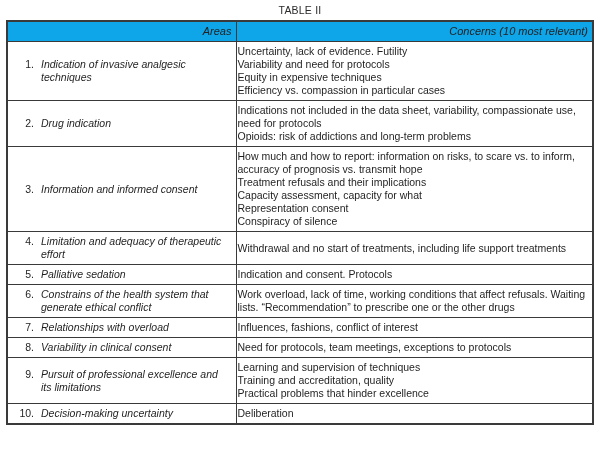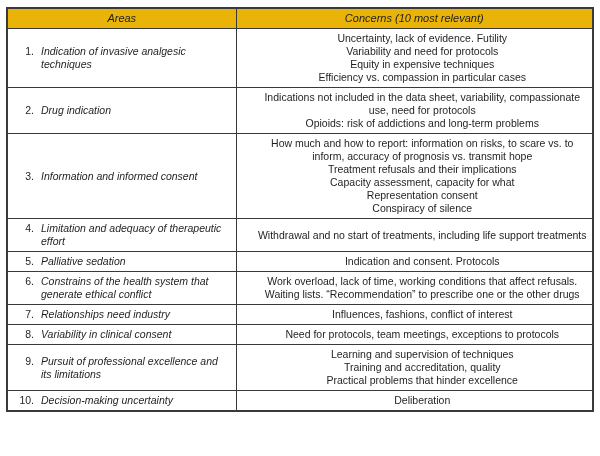--- a/index.html
+++ b/index.html
@@ -37,26 +37,27 @@
     font-size: 10.5px;
     line-height: 13px;
   }
   .concerns-table th,
   .concerns-table td {
     border: 1px solid #3a3a3a;
     vertical-align: middle;
     box-sizing: border-box;
   }
   .concerns-table th {
-    background: #eab308;
+    background: #0ea5e9;
     font-style: italic;
     font-weight: normal;
     font-size: 11px;
     padding: 3px 4px;
     color: #222222;
+    text-align: right;
   }
   .col-areas { width: 229px; }
   .col-concerns { width: 357px; }
   td.area-cell {
     padding: 3px 6px 3px 6px;
   }
   .area-row {
     display: flex;
     align-items: flex-start;
   }
@@ -64,32 +65,32 @@
     flex: 0 0 20px;
     text-align: right;
     margin-right: 7px;
     white-space: nowrap;
   }
   .area-row .txt {
     flex: 1 1 auto;
     font-style: italic;
   }
   td.concerns-cell {
-    padding: 3px 5px 3px 21px;
-    text-align: center;
+    padding: 3px 5px 3px 1px;
   }
   .concern-line {
     margin: 0;
   }
 </style>
 </head>
 <body>
 
 <div class="page">
   <div class="caption">
+    <div>TABLE II</div>
   </div>
 
   <table class="concerns-table">
     <colgroup>
       <col class="col-areas">
       <col class="col-concerns">
     </colgroup>
     <thead>
       <tr>
         <th>Areas</th>
@@ -168,21 +169,21 @@
             </div>
           </td>
           <td class="concerns-cell">
             <div class="concern-line">Work overload, lack of time, working conditions that affect refusals. Waiting lists. “Recommendation” to prescribe one or the other drugs</div>
           </td>
         </tr>
         <tr>
           <td class="area-cell">
             <div class="area-row">
               <span class="num">7.</span>
-              <span class="txt">Relationships need industry</span>
+              <span class="txt">Relationships with overload</span>
             </div>
           </td>
           <td class="concerns-cell">
             <div class="concern-line">Influences, fashions, conflict of interest</div>
           </td>
         </tr>
         <tr>
           <td class="area-cell">
             <div class="area-row">
               <span class="num">8.</span>

